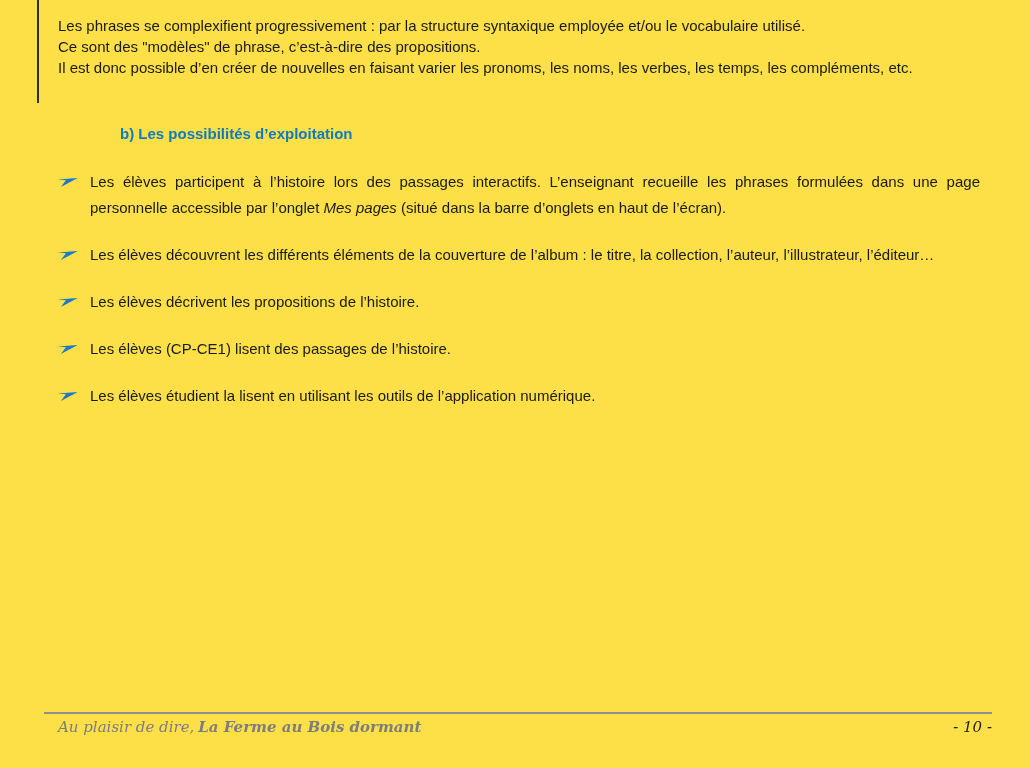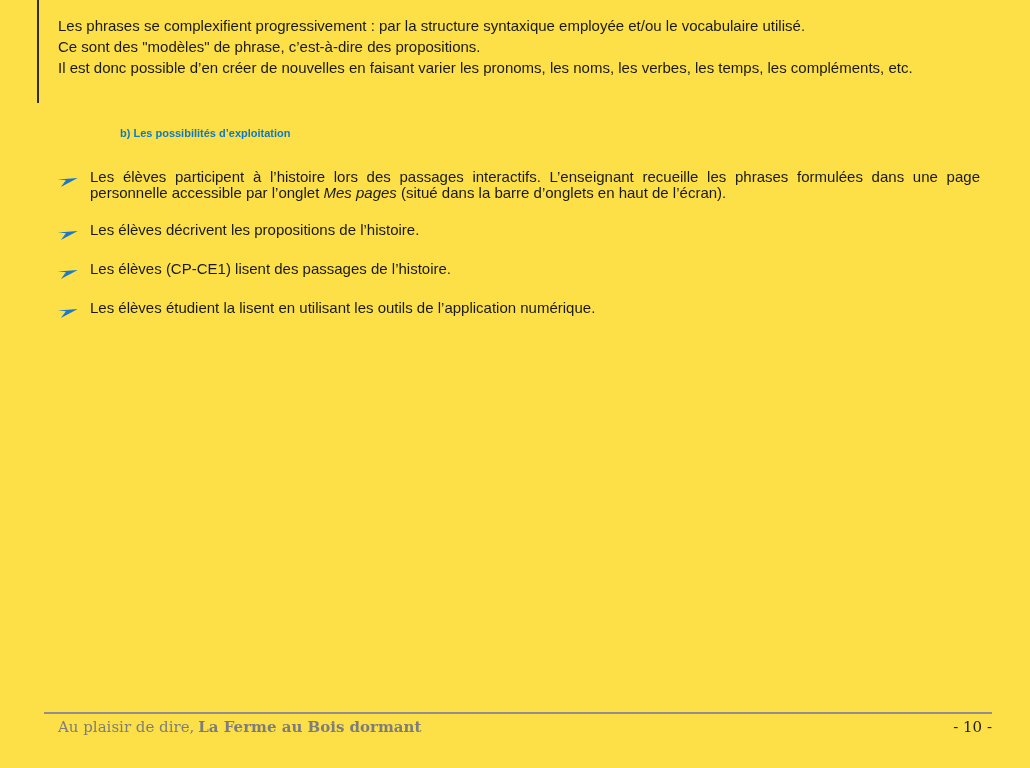--- a/index.html
+++ b/index.html
@@ -27,48 +27,49 @@
   }
   .intro p {
     text-align:justify;
     line-height:21px;
   }
   .heading {
     margin:45px 0 0 62px;
     font-weight:bold;
     line-height:21px;
     color:#0e7ac4;
-    font-size:11px;
+    font-size:15px;
   }
   .bullet-list { margin-top:25px; }
   .bullet-item {
     display:flex;
     margin-bottom:21px;
   }
   .bullet-icon {
     flex:0 0 32px;
     padding-top:5px;
   }
   .bullet-icon svg { display:block; transform:rotate(-8deg); }
   .bullet-text {
     flex:1;
     text-align:justify;
-    line-height:16px;
+    line-height:26px;
   }
   .bullet-text em { font-style:italic; }
   .footer {
     position:absolute;
     left:44px; right:38px; top:712px;
     border-top:2px solid #8f8f8f;
     padding-top:4px;
     display:flex;
     justify-content:space-between;
     align-items:baseline;
     font-family:"DejaVu Serif", "Liberation Serif", serif;
     font-size:15px;
+    font-style:italic;
   }
   .footer-left { padding-left:14px; color:#7d7d7d; }
   .footer-prefix { margin-right:4px; }
   .footer-title { font-weight:bold; }
   .page-number { color:#1f1f1f; }
 </style>
 </head>
 <body>
 
 <div class="page">
@@ -90,20 +91,28 @@
       <div class="bullet-item">
         <span class="bullet-icon">
           <svg width="20" height="13" viewBox="0 0 20 13">
               <polygon points="0,4 8,6 2,12 20,5.5" fill="#1b79c8"></polygon>
             </svg>
         </span>
         <span class="bullet-text"><span>Les élèves participent à l’histoire lors des passages interactifs. L’enseignant recueille les phrases formulées dans une page personnelle accessible par l’onglet </span><em>Mes pages</em><span> (situé dans la barre d’onglets en haut de l’écran).</span></span>
       </div>
 
 
+      <div class="bullet-item">
+        <span class="bullet-icon">
+          <svg width="20" height="13" viewBox="0 0 20 13">
+              <polygon points="0,4 8,6 2,12 20,5.5" fill="#1b79c8"></polygon>
+            </svg>
+        </span>
+        <span class="bullet-text">Les élèves découvrent les différents éléments de la couverture de l’album : le titre, la collection, l’auteur, l’illustrateur, l’éditeur…</span>
+      </div>
 
       <div class="bullet-item">
         <span class="bullet-icon">
           <svg width="20" height="13" viewBox="0 0 20 13">
               <polygon points="0,4 8,6 2,12 20,5.5" fill="#1b79c8"></polygon>
             </svg>
         </span>
         <span class="bullet-text">Les élèves décrivent les propositions de l’histoire.</span>
       </div>
 

